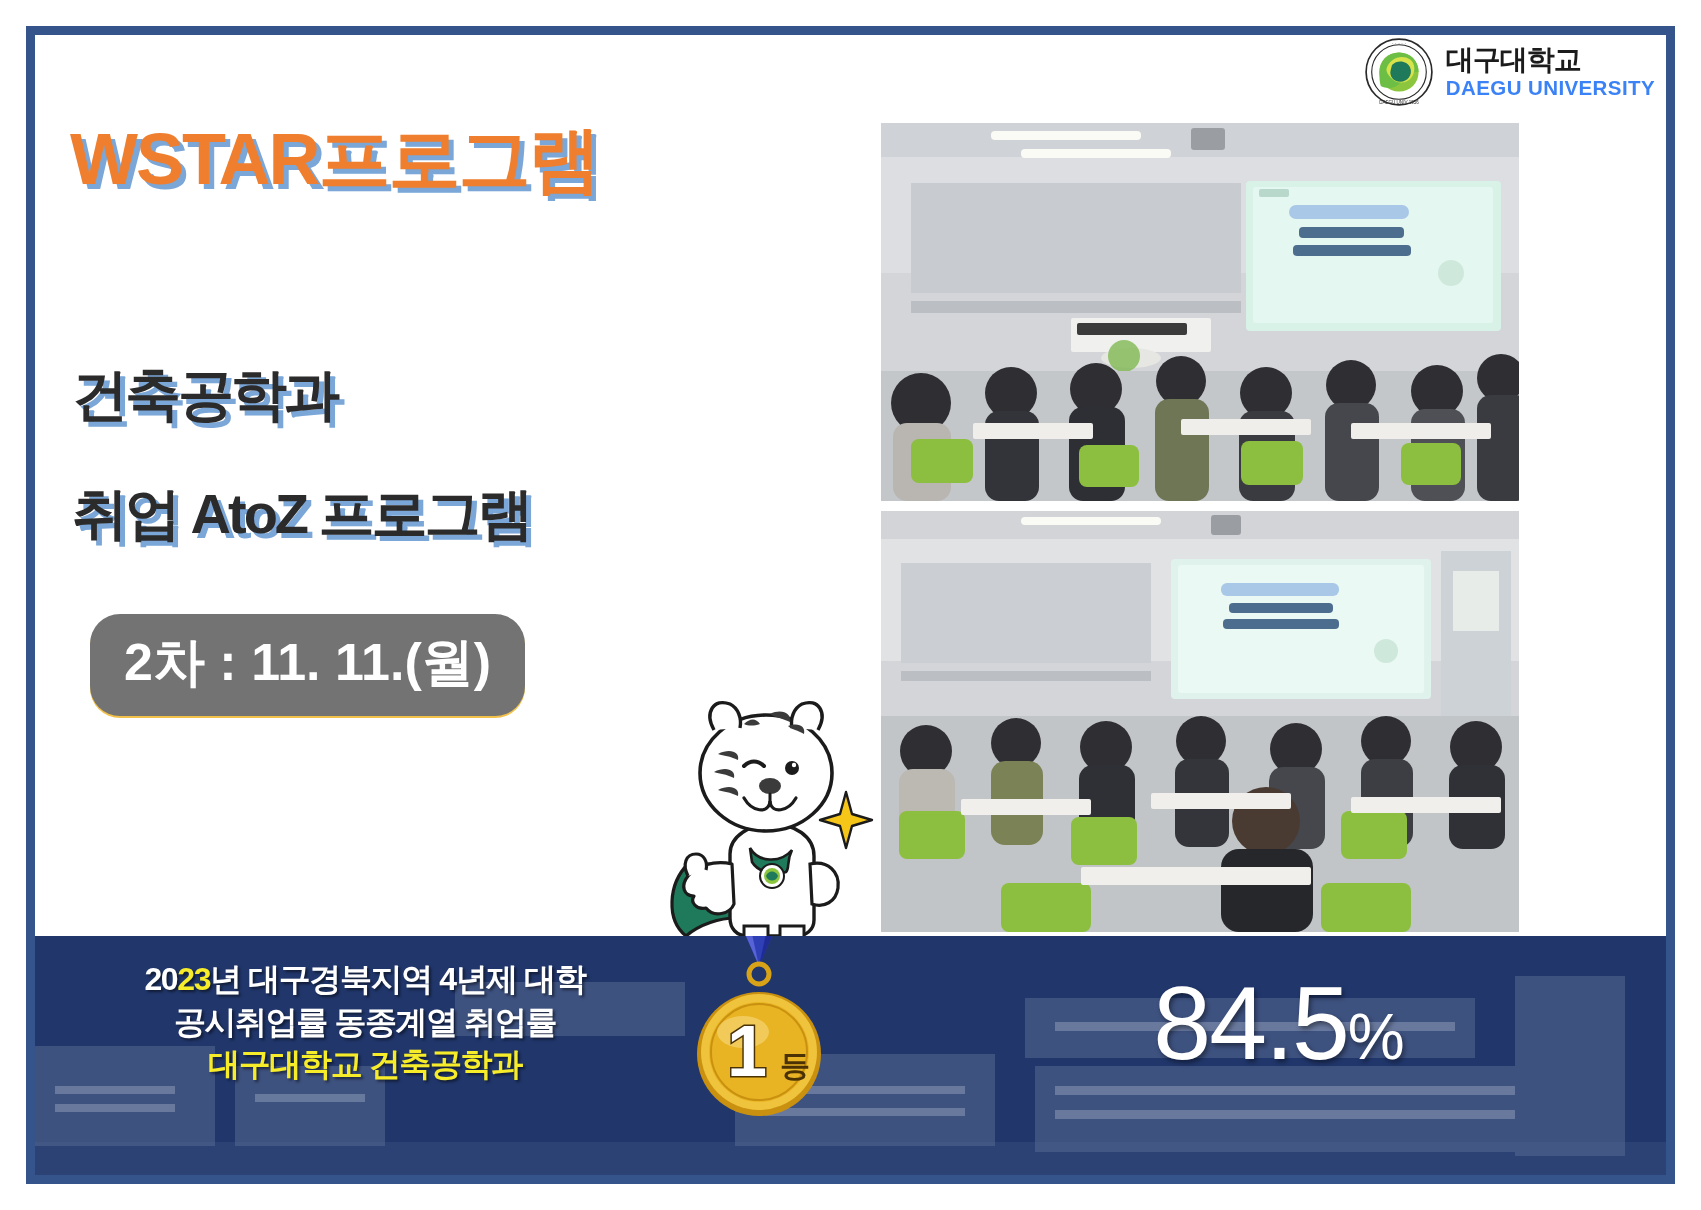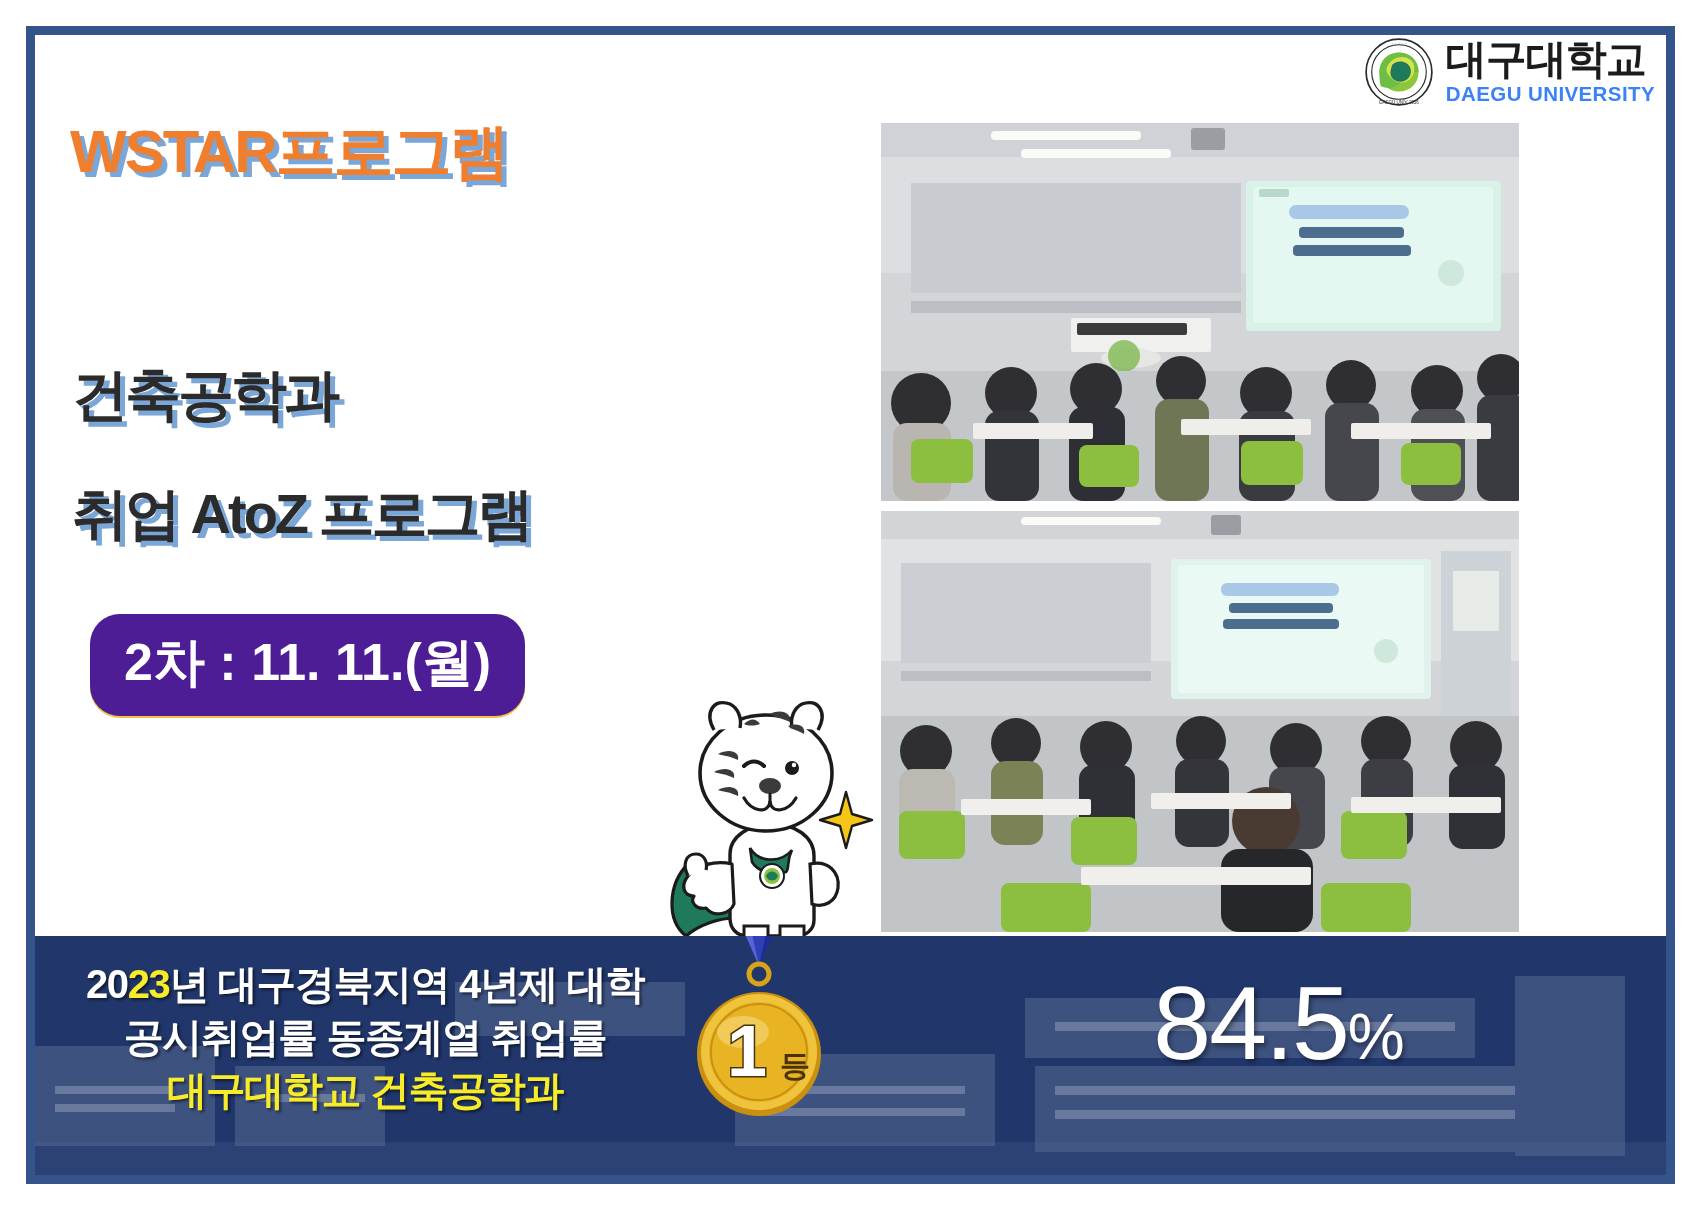--- a/index.html
+++ b/index.html
@@ -32,37 +32,37 @@
     gap:12px;
     height:72px;
   }
   .logo-mark{
     width:70px;height:70px;flex:0 0 70px;
   }
   .logo-text{
     display:flex;flex-direction:column;justify-content:center;line-height:1;
   }
   .logo-ko{
-    font-size:41px;
+    font-size:28px;
     font-weight:bold;
     color:#1b1b1b;
     letter-spacing:-1px;
   }
   .logo-en{
     font-size:20.5px;
     font-weight:bold;
     color:#3b82f6;
     letter-spacing:0.4px;
     margin-top:4px;
   }
   
   .title-wstar{
     position:absolute;
     left:70px; top:112px;
-    font-size:60px;
+    font-size:72px;
     font-weight:bold;
     color:#ef7f2e;
     letter-spacing:-2px;
     text-shadow:5px 5px 0 #7aa6d8;
     white-space:nowrap;
   }
   .heading{
     position:absolute;
     left:72px; top:358px;
     font-size:56px;
@@ -71,21 +71,21 @@
     letter-spacing:-3px;
     line-height:1.32;
     text-shadow:5px 5px 0 #7aa6d8;
     white-space:nowrap;
   }
   .heading .line2{display:block;margin-top:45px;}
   
   .date-badge{
     position:absolute;
     left:90px; top:614px;
-    background:#4c1d95;
+    background:#737373;
     color:#ffffff;
     border-radius:30px;
     padding:14px 34px 18px 34px;
     font-size:52px;
     font-weight:bold;
     letter-spacing:0px;
     white-space:nowrap;
     box-shadow:0 2px 0 #f2c14a;
   }
   
@@ -113,21 +113,21 @@
     background:#21386b;
   }
   .banner-bg{position:absolute;inset:0;width:100%;height:100%;}
   .banner-inner{position:absolute;inset:0;}
   .stat-left{
     position:absolute;
     left:40px; top:22px;
     width:580px;
     text-align:center;
     color:#ffffff;
-    font-size:40px;
+    font-size:32px;
     font-weight:bold;
     line-height:1.33;
     letter-spacing:-1.4px;
     text-shadow:2px 2px 3px rgba(0,0,0,.55);
   }
   .stat-left .hl{color:#f6ec2a;}
   .stat-left .yellow-line{color:#f6ec2a;}
   .medal{
     position:absolute;
     left:638px; top:-16px;

